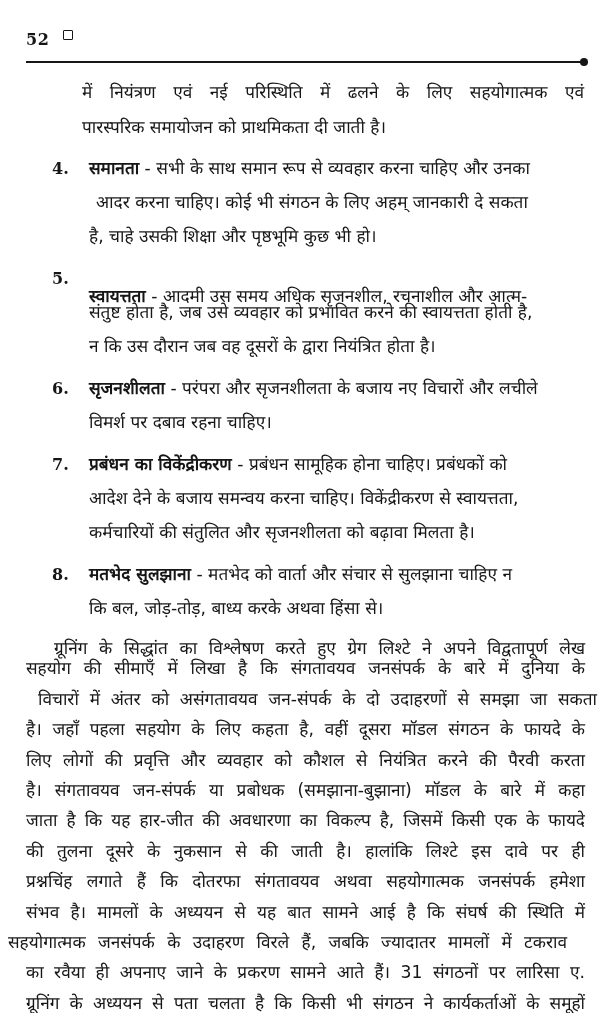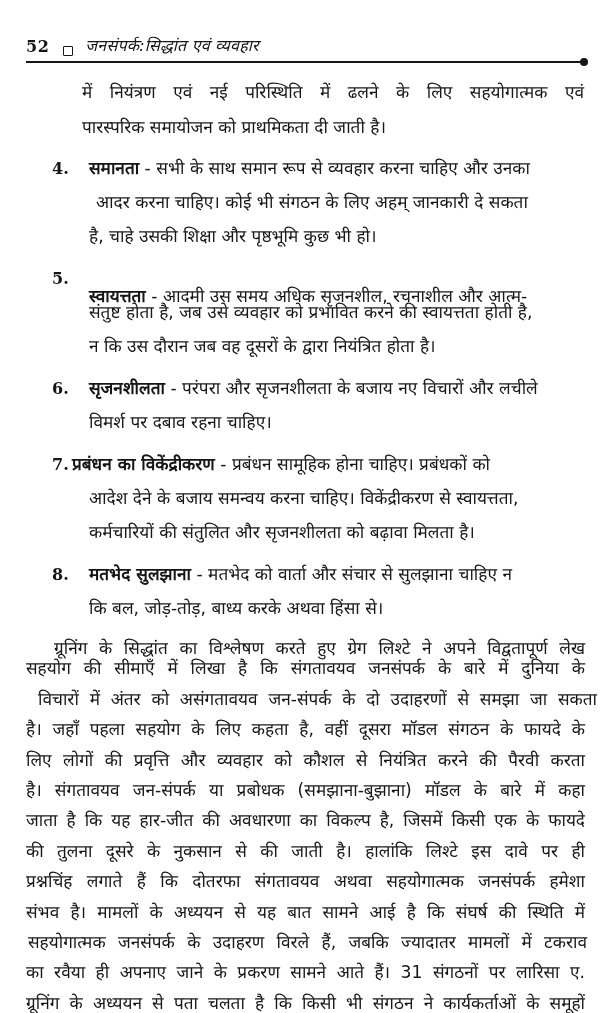--- a/index.html
+++ b/index.html
@@ -14,21 +14,21 @@
       overflow: hidden;
       font-family: "DejaVu Sans", "Liberation Sans", sans-serif;
       color: #161616;
     }
     .running-head {
       position: absolute;
       left: 26px;
       top: 30px;
       height: 26px;
       display: flex;
-      align-items: flex-end;
+      align-items: flex-start;
       font-size: 17px;
     }
     .page-number {
       font-family: "DejaVu Serif", "Liberation Serif", serif;
       font-weight: bold;
       font-size: 16px;
       letter-spacing: 0.5px;
     }
     .square-icon {
       display: inline-block;
@@ -87,21 +87,20 @@
     .term {
       font-weight: bold;
     }
   </style>
 </head>
 <body>
 
 <div class="running-head">
   <span class="page-number">52</span>
   <span class="square-icon"></span>
-  <span class="book-title">जनसंपर्क:सिद्धांत एवं व्यवहार</span>
 </div>
 <div class="head-rule"></div>
 <div class="rule-dot"></div>
 
 <div class="body">
 
   <div class="line just" style="left:82px; top:80px; width:502px;">में नियंत्रण एवं नई परिस्थिति में ढलने के लिए सहयोगात्मक एवं</div>
   <div class="line" style="left:82px; top:115px;">पारस्परिक समायोजन को प्राथमिकता दी जाती है।</div>
 
   <span class="num" style="left:52px; top:157px;">4.</span>
@@ -112,35 +111,35 @@
   <span class="num" style="left:52px; top:267px;">5.</span>
   <div class="line" style="left:89px; top:284px;"><span class="term">स्वायत्तता</span><span> - आदमी उस समय अधिक सृजनशील, रचनाशील और आत्म-</span></div>
   <div class="line" style="left:89px; top:300px;">संतुष्ट होता है, जब उसे व्यवहार को प्रभावित करने की स्वायत्तता होती है,</div>
   <div class="line" style="left:89px; top:334px;">न कि उस दौरान जब वह दूसरों के द्वारा नियंत्रित होता है।</div>
 
   <span class="num" style="left:52px; top:377px;">6.</span>
   <div class="line" style="left:89px; top:376px;"><span class="term">सृजनशीलता</span><span> - परंपरा और सृजनशीलता के बजाय नए विचारों और लचीले</span></div>
   <div class="line" style="left:89px; top:410px;">विमर्श पर दबाव रहना चाहिए।</div>
 
   <span class="num" style="left:52px; top:453px;">7.</span>
-  <div class="line" style="left:72px; top:452px;"><span class="term">प्रबंधन का विकेंद्रीकरण</span><span> - प्रबंधन सामूहिक होना चाहिए। प्रबंधकों को</span></div>
+  <div class="line" style="left:89px; top:452px;"><span class="term">प्रबंधन का विकेंद्रीकरण</span><span> - प्रबंधन सामूहिक होना चाहिए। प्रबंधकों को</span></div>
   <div class="line" style="left:89px; top:486px;">आदेश देने के बजाय समन्वय करना चाहिए। विकेंद्रीकरण से स्वायत्तता,</div>
   <div class="line" style="left:89px; top:520px;">कर्मचारियों की संतुलित और सृजनशीलता को बढ़ावा मिलता है।</div>
 
   <span class="num" style="left:52px; top:563px;">8.</span>
   <div class="line" style="left:89px; top:562px;"><span class="term">मतभेद सुलझाना</span><span> - मतभेद को वार्ता और संचार से सुलझाना चाहिए न</span></div>
   <div class="line" style="left:89px; top:596px;">कि बल, जोड़-तोड़, बाध्य करके अथवा हिंसा से।</div>
 
   <div class="line just" style="left: 54px; top: 636px; width: 531px;">ग्रूनिंग के सिद्धांत का विश्लेषण करते हुए ग्रेग लिश्टे ने अपने विद्वतापूर्ण लेख</div>
   <div class="line just" style="left: 26px; top: 656.4px; width: 559px;">सहयोग की सीमाएँ में लिखा है कि संगतावयव जनसंपर्क के बारे में दुनिया के</div>
   <div class="line just" style="left: 26px; top: 686.8px; width: 559px; margin-left: 12px;">विचारों में अंतर को असंगतावयव जन-संपर्क के दो उदाहरणों से समझा जा सकता</div>
   <div class="line just" style="left: 26px; top: 717.2px; width: 559px;">है। जहाँ पहला सहयोग के लिए कहता है, वहीं दूसरा मॉडल संगठन के फायदे के</div>
   <div class="line just" style="left: 26px; top: 747.6px; width: 559px;">लिए लोगों की प्रवृत्ति और व्यवहार को कौशल से नियंत्रित करने की पैरवी करता</div>
   <div class="line just" style="left: 26px; top: 778px; width: 559px;">है। संगतावयव जन-संपर्क या प्रबोधक (समझाना-बुझाना) मॉडल के बारे में कहा</div>
   <div class="line just" style="left: 26px; top: 808.4px; width: 559px;">जाता है कि यह हार-जीत की अवधारणा का विकल्प है, जिसमें किसी एक के फायदे</div>
   <div class="line just" style="left: 26px; top: 838.8px; width: 559px;">की तुलना दूसरे के नुकसान से की जाती है। हालांकि लिश्टे इस दावे पर ही</div>
   <div class="line just" style="left: 26px; top: 869.2px; width: 559px;">प्रश्नचिंह लगाते हैं कि दोतरफा संगतावयव अथवा सहयोगात्मक जनसंपर्क हमेशा</div>
 
   <div class="line just" style="left: 26px; top: 899.6px; width: 559px;">संभव है। मामलों के अध्ययन से यह बात सामने आई है कि संघर्ष की स्थिति में</div>
-  <div class="line just" style="left: 28px; top: 930px; width: 559px;">सहयोगात्मक जनसंपर्क के उदाहरण विरले हैं, जबकि ज्यादातर मामलों में टकराव</div>
+  <div class="line just" style="left: 8px; top: 930px; width: 559px;">सहयोगात्मक जनसंपर्क के उदाहरण विरले हैं, जबकि ज्यादातर मामलों में टकराव</div>
   <div class="line just" style="left: 26px; top: 960.4px; width: 559px;">का रवैया ही अपनाए जाने के प्रकरण सामने आते हैं। 31 संगठनों पर लारिसा ए.</div>
   <div class="line just" style="left: 26px; top: 990.8px; width: 559px;">ग्रूनिंग के अध्ययन से पता चलता है कि किसी भी संगठन ने कार्यकर्ताओं के समूहों</div>
 </div>
 
 </body></html>

